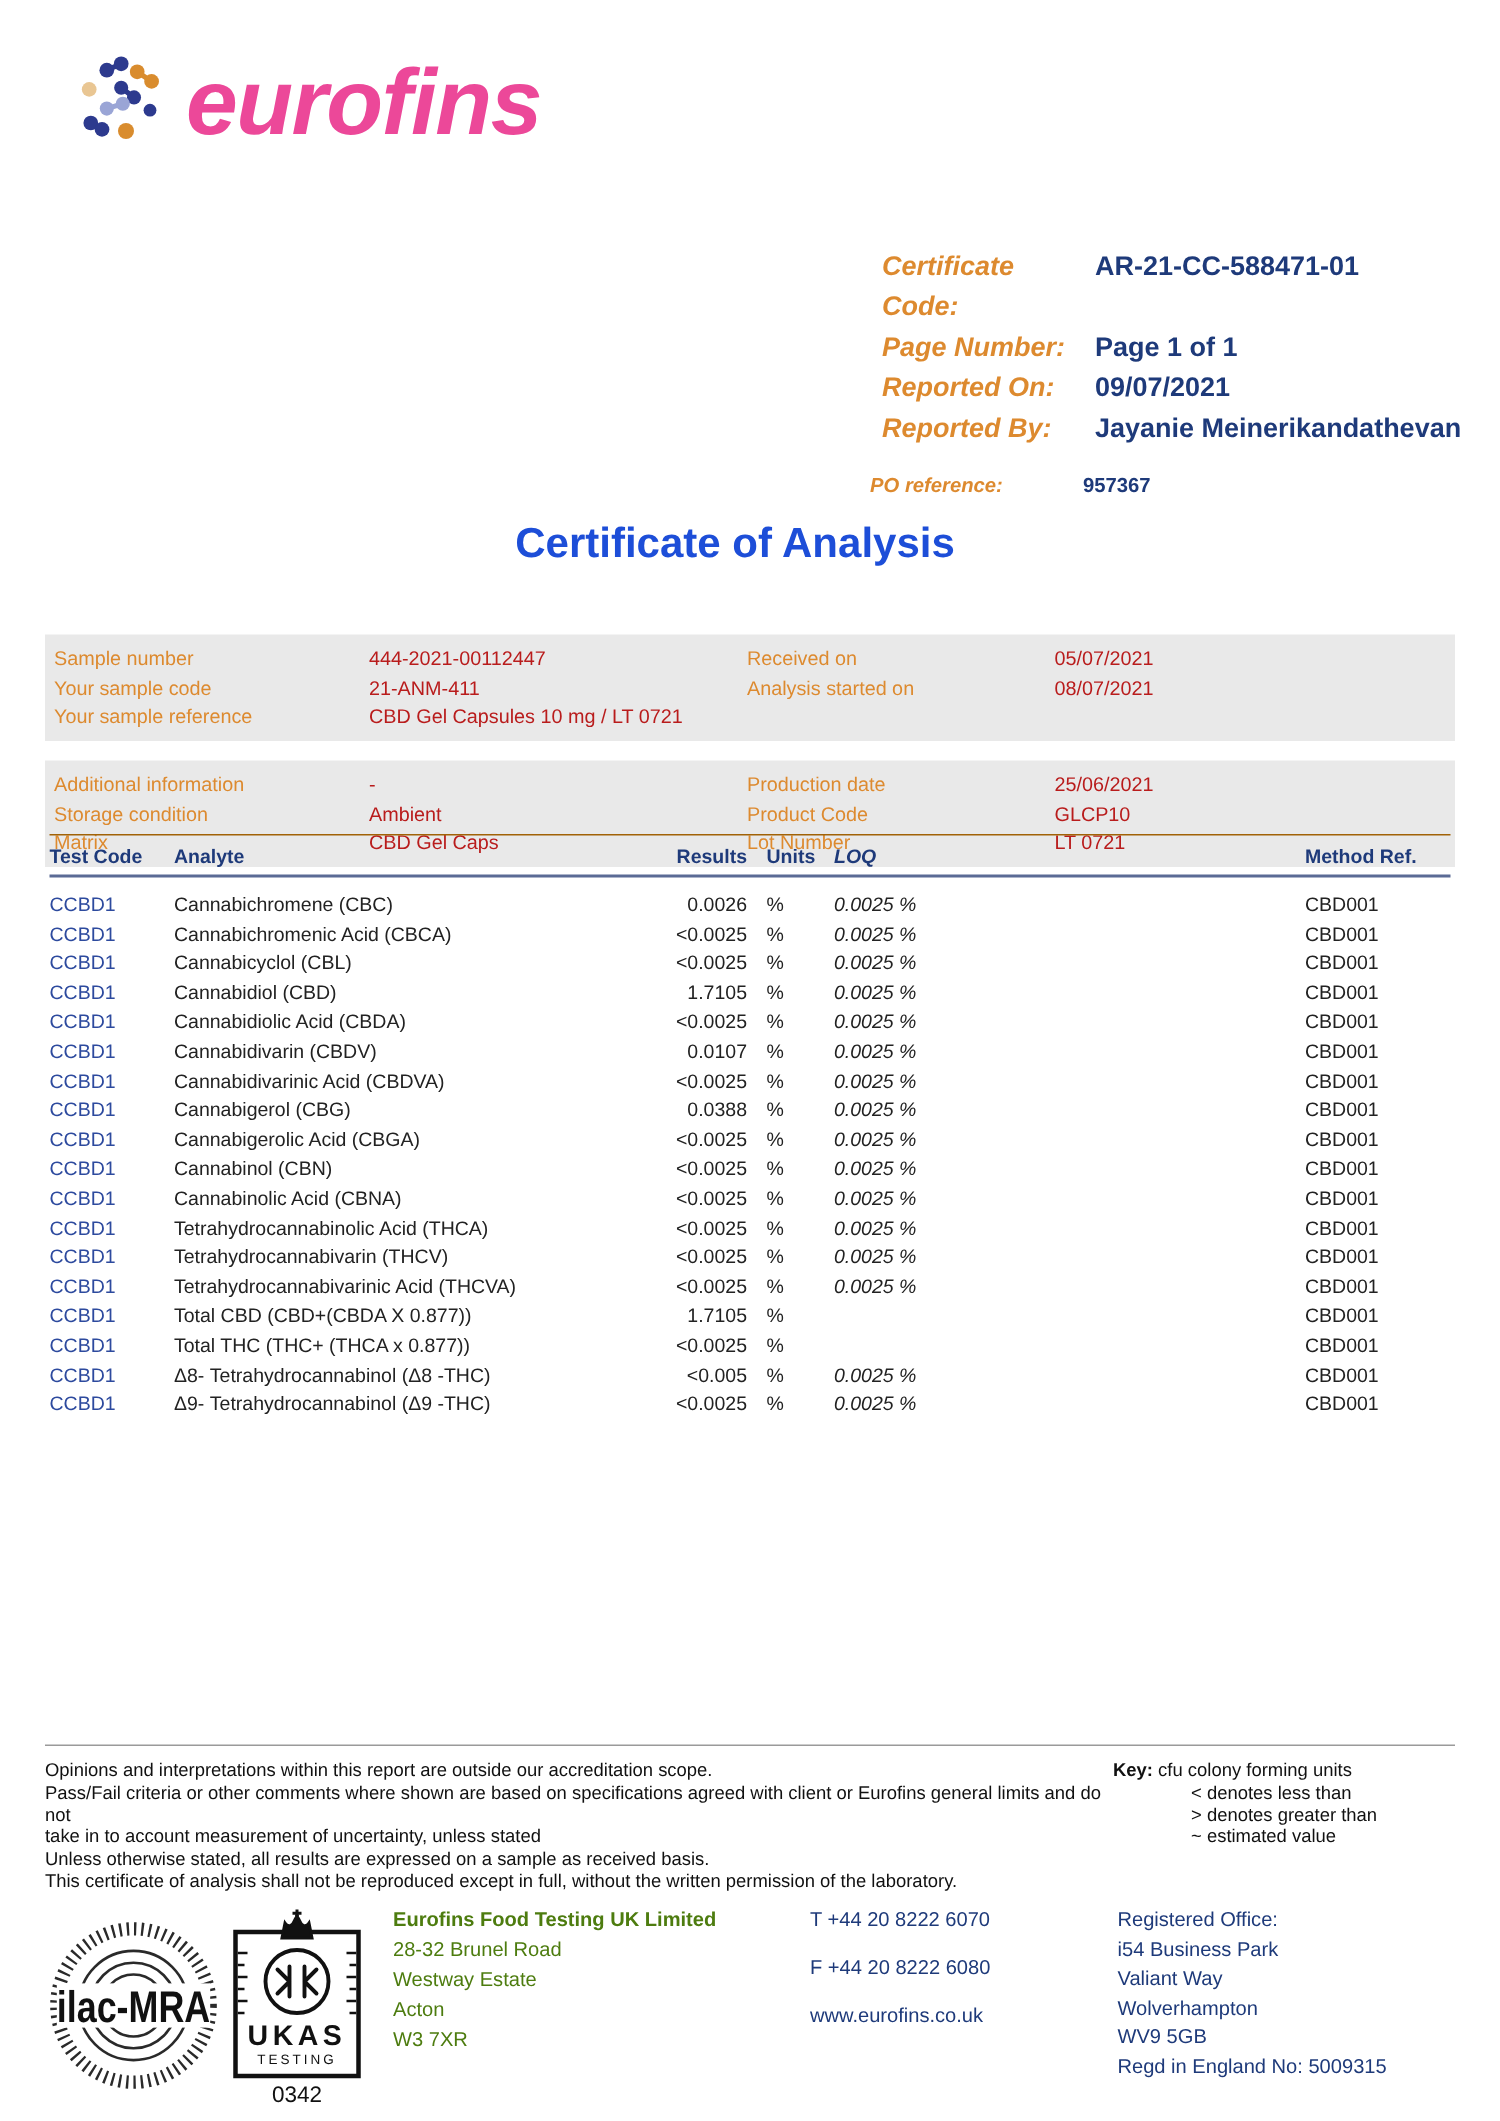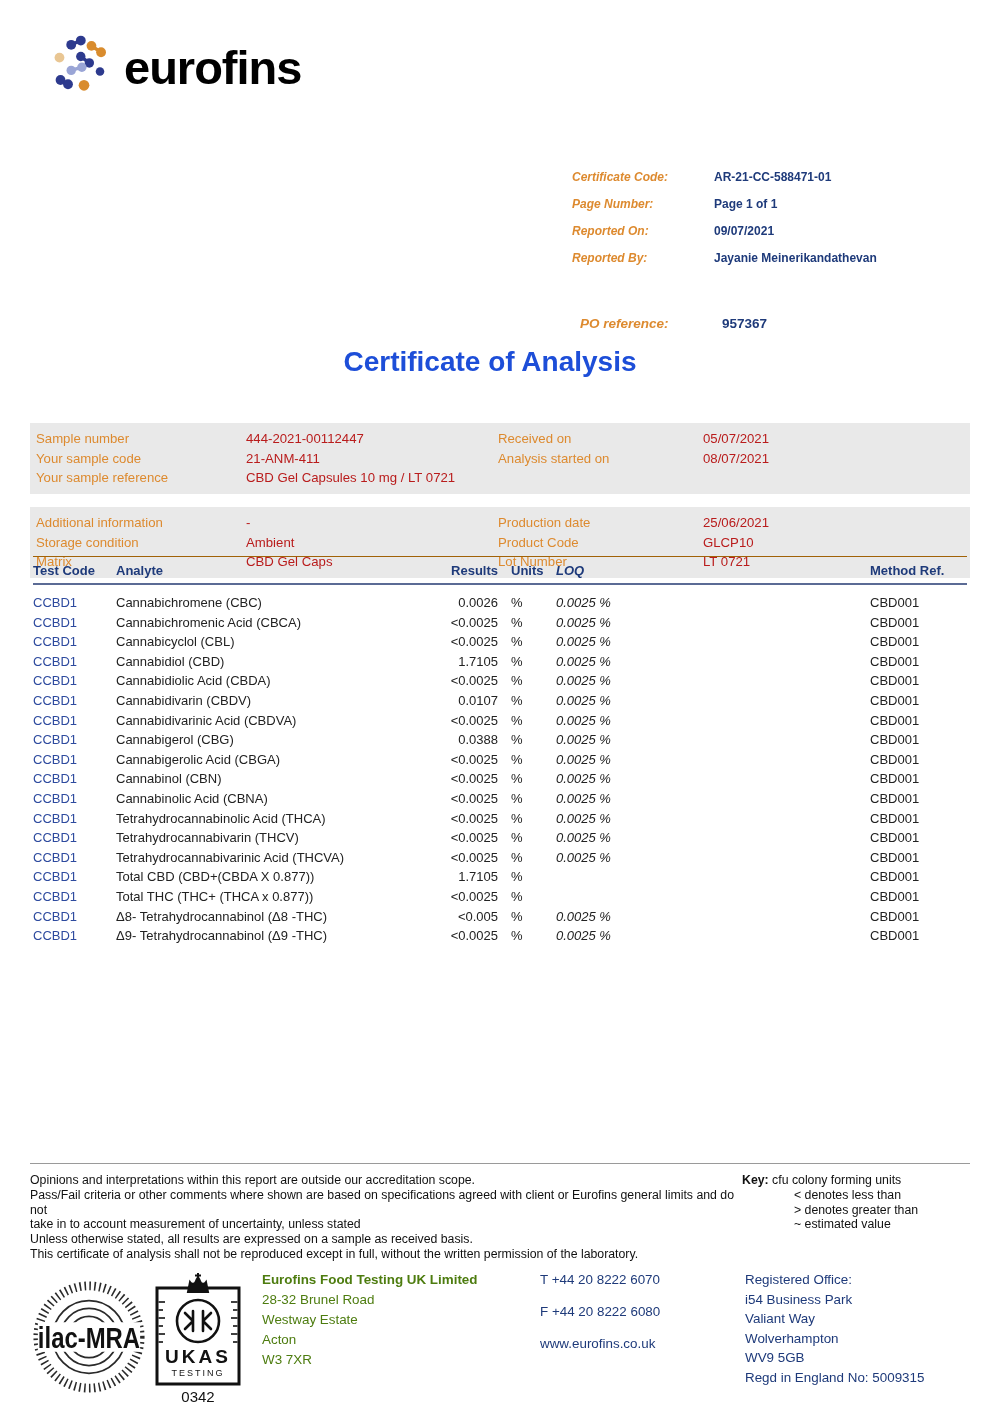--- a/index.html
+++ b/index.html
@@ -2,23 +2,23 @@
 <html><head>
 <meta charset="utf-8">
 <style>
   html,body{margin:0;padding:0;background:#ffffff;}
   .page{
     position:relative;width:1000px;height:1414px;margin:0 auto;background:#fff;
     font-family:"Liberation Sans","DejaVu Sans",sans-serif;color:#1c1c1c;overflow:hidden;
   }
   
   .logo{position:absolute;left:52px;top:32px;display:flex;align-items:center;}
-  .wordmark{font-size:47px;font-weight:bold;color:#000000;letter-spacing:-1px;margin-left:8px;line-height:1;padding-top:6px;}
-  
-  .meta{position:absolute;left:572px;top:164px;font-size:12px;}
+  .wordmark{font-size:62px;font-weight:bold;color:#ec4899;letter-spacing:-1px;margin-left:8px;line-height:1;padding-top:6px;font-style:italic;}
+  
+  .meta{position:absolute;left:588px;top:164px;font-size:18px;}
   .meta-row{display:grid;grid-template-columns:142px auto;line-height:27px;}
   .meta-label{color:#dd8a2f;font-weight:bold;font-style:italic;}
   .meta-value{color:#1e3a7a;font-weight:bold;}
   .po{position:absolute;left:580px;top:310px;font-size:13.5px;}
   
   .title{position:absolute;left:0;top:346px;width:980px;text-align:center;
     font-size:28px;font-weight:bold;color:#1d4ed8;}
   
   .band{position:absolute;left:30px;width:940px;background:#e9e9e9;
     display:flex;box-sizing:border-box;padding:6px 0 6px 6px;font-size:13.2px;line-height:19.5px;}

